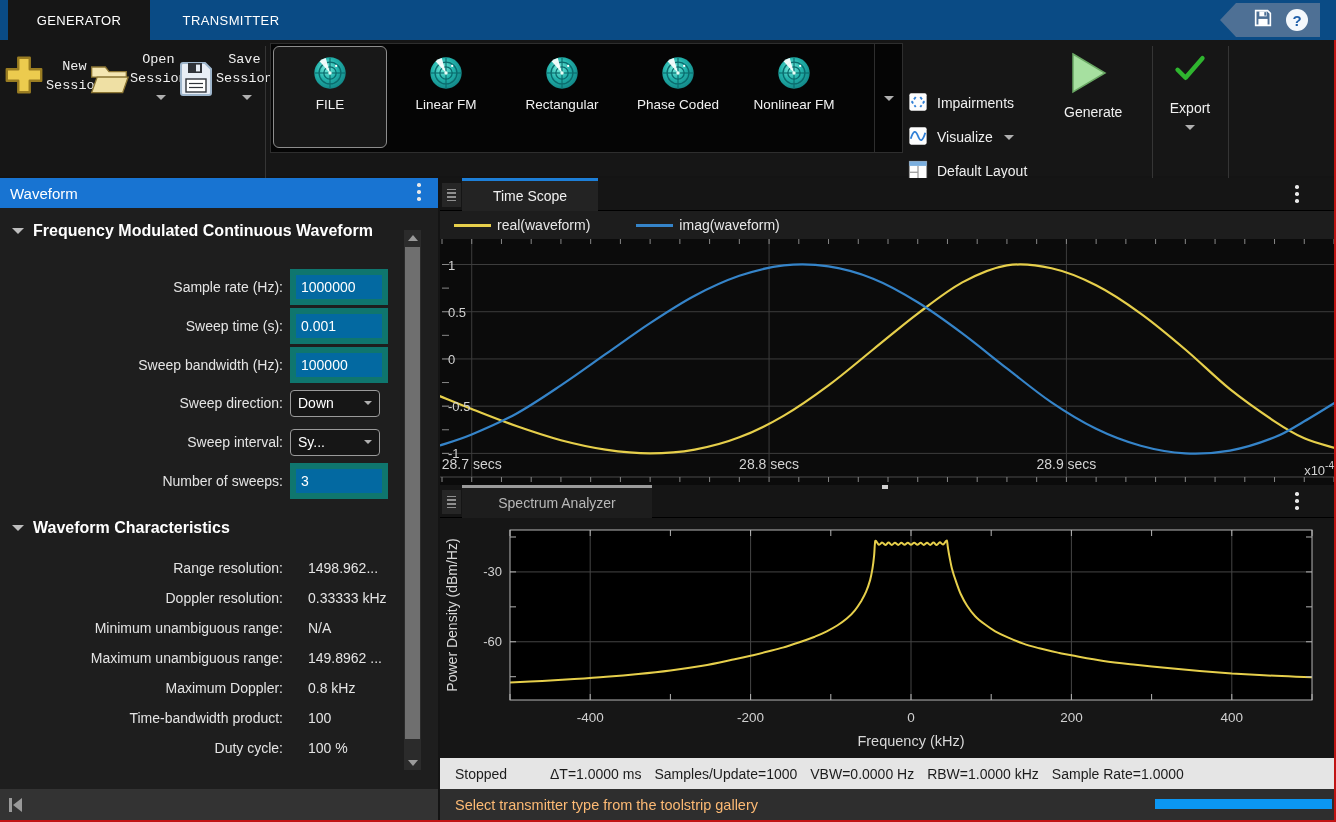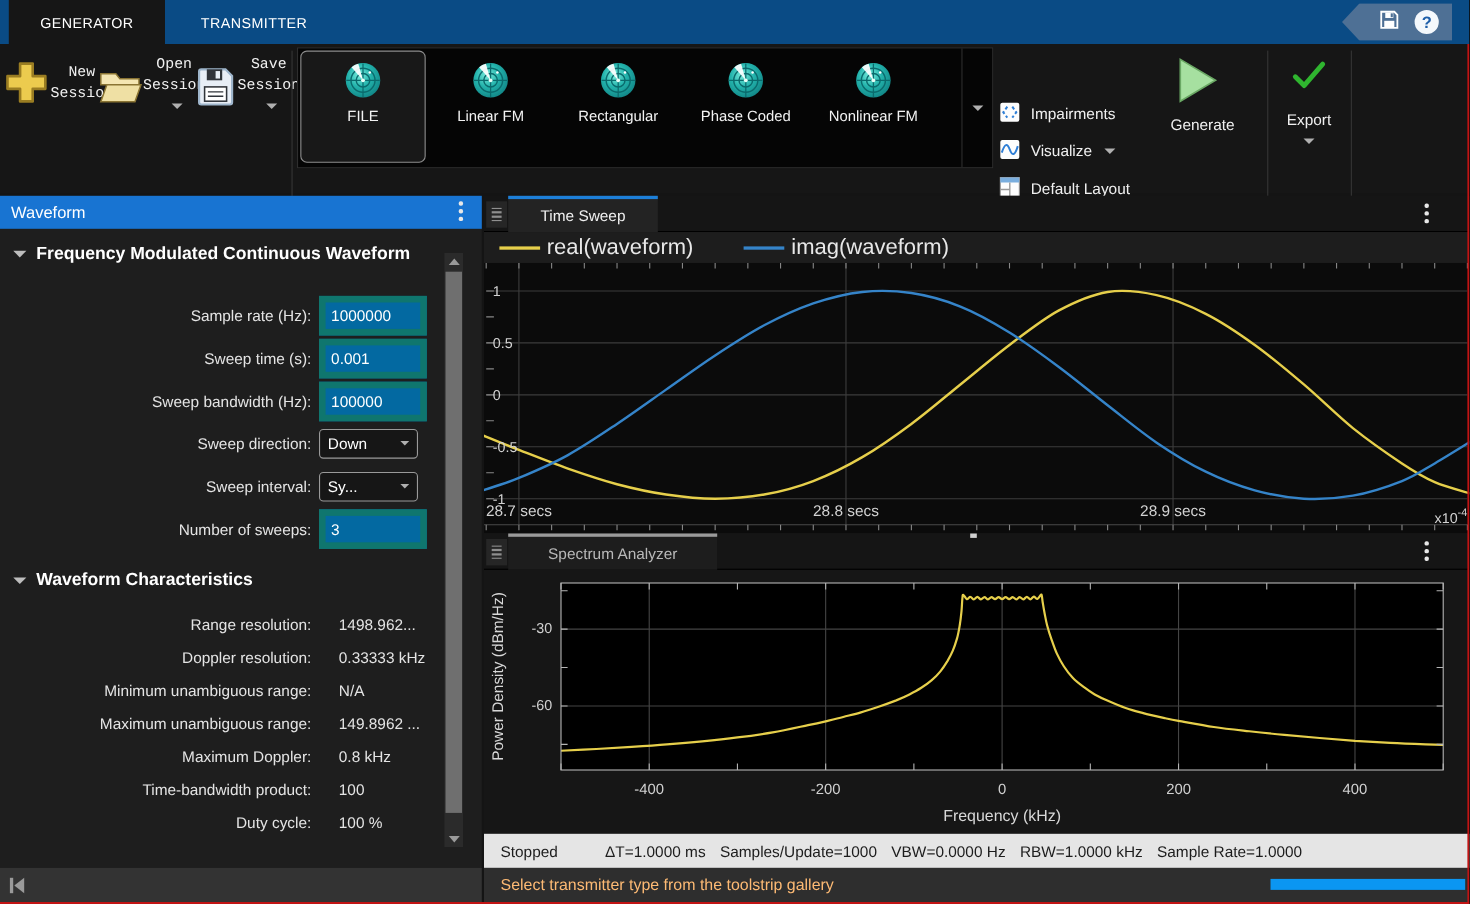--- a/index.html
+++ b/index.html
@@ -82,21 +82,21 @@
   .panel-handle{position:absolute;left:2px;top:5px;width:19px;height:24px;background:#262626;
        display:flex;align-items:center;justify-content:center;cursor:grab;}
   .hlines{display:flex;flex-direction:column;gap:2px;}
   .hlines span{width:9px;height:1.6px;background:#8f8f8f;}
   .scope-tab{position:absolute;left:22px;top:0;height:33px;background:#232323;color:#f0f0f0;font-size:14px;
        display:flex;align-items:center;justify-content:center;border-top:3px solid #1d7fd8;box-sizing:border-box;cursor:default;}
   .scope-tab.inactive{border-top-color:#9a9a9a;color:#b8b8b8;background:#1d1d1d;}
   .panel-kebab{position:absolute;right:20px;top:7px;}
   .legend{position:absolute;left:0;top:33px;width:896px;height:28px;background:#1d1d1d;display:flex;align-items:center;}
   .swatch{width:37px;height:3px;flex:none;}
-  .legend .lg-lbl{margin-left:6px;font-size:20px;color:#e8e8e8;}
+  .legend .lg-lbl{margin-left:6px;font-size:14px;color:#e8e8e8;}
   #ts-svg{position:absolute;left:0;top:61px;}
   .spectrum-panel{position:absolute;left:440px;top:485px;width:896px;height:304px;background:#181818;}
   .grip-dot{position:absolute;left:442px;top:0;width:6px;height:4px;background:#d0d0d0;}
   #spec-svg{position:absolute;left:0;top:33px;}
   .sp-status{position:absolute;left:0;top:273px;width:896px;height:31px;background:#e5e5e5;
        display:flex;align-items:center;font-size:14px;color:#1c1c1c;overflow:hidden;white-space:nowrap;}
   .sp-status .state{margin-left:15px;width:82px;flex:none;}
   .sp-status .sitem{margin-left:13px;flex:none;}
   
   .message-bar{position:absolute;left:440px;top:789px;width:896px;height:31px;background:#2e2e2e;
@@ -428,21 +428,21 @@
   <div class="timescope-panel">
     <div class="panel-tabbar">
       <div class="panel-handle">
           <span class="hlines">
             <span></span>
             <span></span>
             <span></span>
             <span></span>
           </span>
         </div>
-      <div class="scope-tab" style="width:136px;">Time Sweep</div>
+      <div class="scope-tab" style="width:136px;">Time Scope</div>
       <div class="panel-kebab kebab-wrap">
           <span class="kebab"></span>
         </div>
     </div>
     <div class="legend">
       <span class="swatch" style="margin-left: 14px; background: rgb(230, 207, 75);"></span>
       <span class="lg-lbl">real(waveform)</span>
       <span class="swatch" style="margin-left: 46px; background: rgb(53, 132, 201);"></span>
       <span class="lg-lbl">imag(waveform)</span>
     </div>

